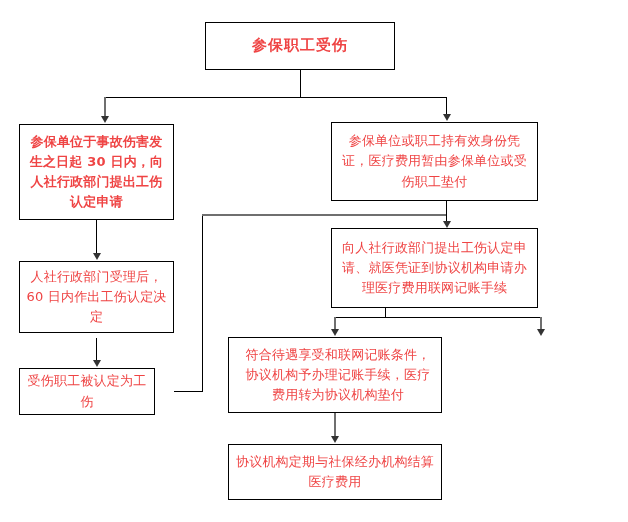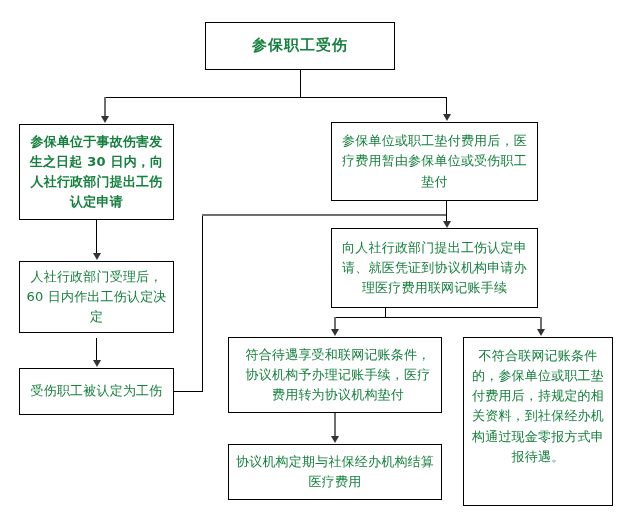--- a/index.html
+++ b/index.html
@@ -17,21 +17,21 @@
   }
   .node {
     position: absolute;
     box-sizing: border-box;
     border: 1px solid #000000;
     background: #ffffff;
     display: flex;
     align-items: center;
     justify-content: center;
     text-align: center;
-    color: #15803d;
+    color: #ef4444;
     font-size: 13px;
     line-height: 1.55;
     letter-spacing: 0.2px;
     padding: 2px 6px;
     z-index: 3;
   }
   .node-title {
     font-weight: bold;
     font-family: "DejaVu Serif", "Liberation Serif", serif;
     font-size: 15px;
@@ -92,30 +92,30 @@
   <div class="vline" style="left:96px; top:220px; height:34px;"></div>
   <div class="arrow-down" style="left:93px; top:253px;"></div>
 
   <div class="node" style="left:19px; top:261px; width:155px; height:72px;">
     <span class="node-text">人社行政部门受理后，60 日内作出工伤认定决定</span>
   </div>
 
   <div class="vline" style="left:96px; top:338px; height:23px;"></div>
   <div class="arrow-down" style="left:93px; top:360px;"></div>
 
-  <div class="node" style="left:19px; top:368px; width:155px; height:47px;">
+  <div class="node" style="left:19px; top:368px; width:136px; height:47px;">
     <span class="node-text">受伤职工被认定为工伤</span>
   </div>
 
   <div class="hline" style="left:174px; top:391px; width:29px;"></div>
   <div class="vline" style="left:202px; top:215px; height:177px;"></div>
   <div class="hline gray" style="left:202px; top:214px; width:245px;"></div>
 
   <div class="node" style="left:331px; top:122px; width:207px; height:79px;">
-    <span class="node-text">参保单位或职工垫付费用后，医疗费用暂由参保单位或受伤职工垫付</span>
+    <span class="node-text">参保单位或职工持有效身份凭证，医疗费用暂由参保单位或受伤职工垫付</span>
   </div>
 
   <div class="vline" style="left:446px; top:201px; height:22px;"></div>
   <div class="arrow-down" style="left:443px; top:221px;"></div>
 
   <div class="node" style="left:331px; top:228px; width:207px; height:80px;">
     <span class="node-text">向人社行政部门提出工伤认定申请、就医凭证到协议机构申请办理医疗费用联网记账手续</span>
   </div>
 
   <div class="vline" style="left:385px; top:308px; height:10px;"></div>
@@ -129,17 +129,14 @@
     <span class="node-text">符合待遇享受和联网记账条件，协议机构予办理记账手续，医疗费用转为协议机构垫付</span>
   </div>
 
   <div class="vline gray" style="left:334px; top:413px; height:24px;"></div>
   <div class="arrow-down" style="left:331px; top:436px;"></div>
 
   <div class="node" style="left:228px; top:444px; width:214px; height:56px;align-items:center;">
     <span class="node-text">协议机构定期与社保经办机构结算医疗费用</span>
   </div>
 
-  <div class="node" style="left:463px; top:337px; width:150px; height:169px; align-items:flex-start; padding-top:8px;">
-    <span class="node-text">不符合联网记账条件的，参保单位或职工垫付费用后，持规定的相关资料，到社保经办机构通过现金零报方式申报待遇。</span>
-  </div>
 
 </div>
 
 </body></html>

